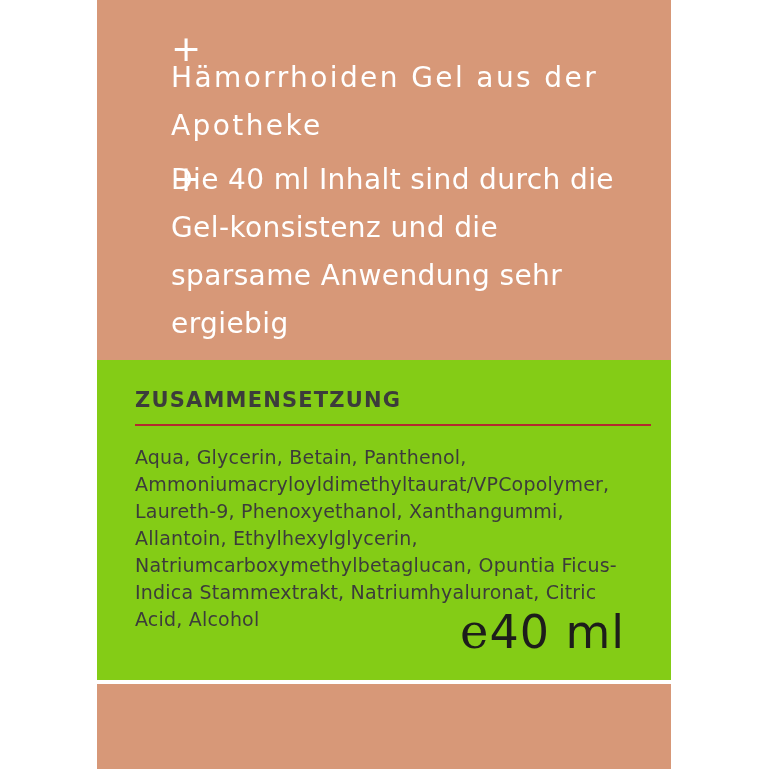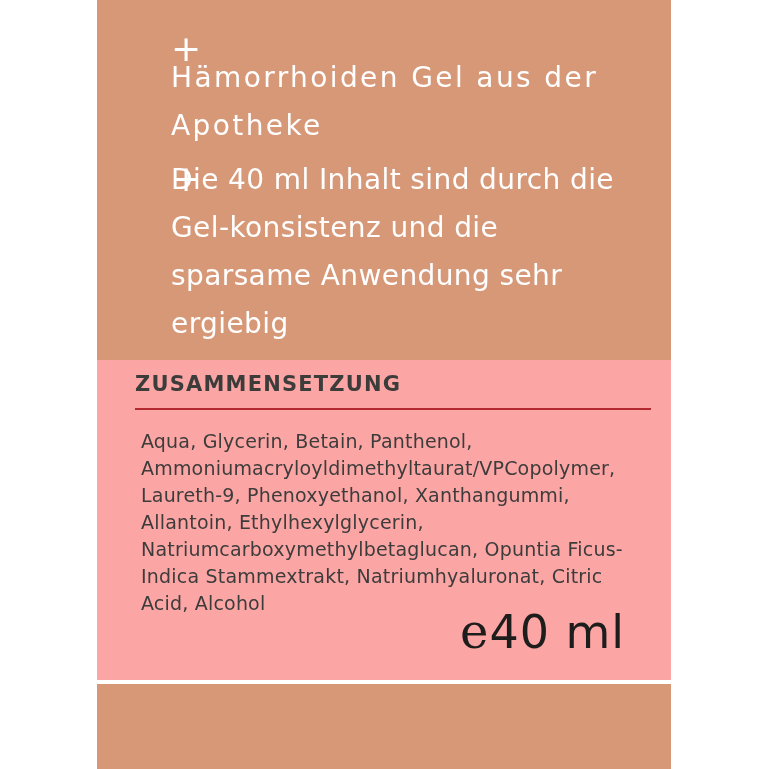--- a/index.html
+++ b/index.html
@@ -60,44 +60,44 @@
     margin-top: 28px;
   }
 
   
   .composition {
     position: absolute;
     left: 97px;
     top: 360px;
     width: 574px;
     height: 320px;
-    background: #fca5a5;
+    background: #84cc16;
     box-sizing: border-box;
-    padding: 12px 30px 0 38px;
+    padding: 28px 30px 0 38px;
   }
   .composition-title {
     color: #3c3c3b;
     font-size: 21px;
     font-weight: bold;
     letter-spacing: 1.2px;
     margin: 0 0 12px 0;
   }
   .divider {
     width: 516px;
     height: 2px;
     background: #b22a2f;
     margin: 0 0 18px 0;
   }
   .ingredients {
     color: #3c3c3b;
     font-size: 19px;
     line-height: 27px;
     letter-spacing: 0.2px;
     max-width: 500px;
-    margin: 6px;
+    margin: 0;
   }
 
   
   .volume {
     position: absolute;
     left: 560px;
     top: 605px;
     color: #1d1d1b;
     font-size: 46px;
     line-height: 52px;

